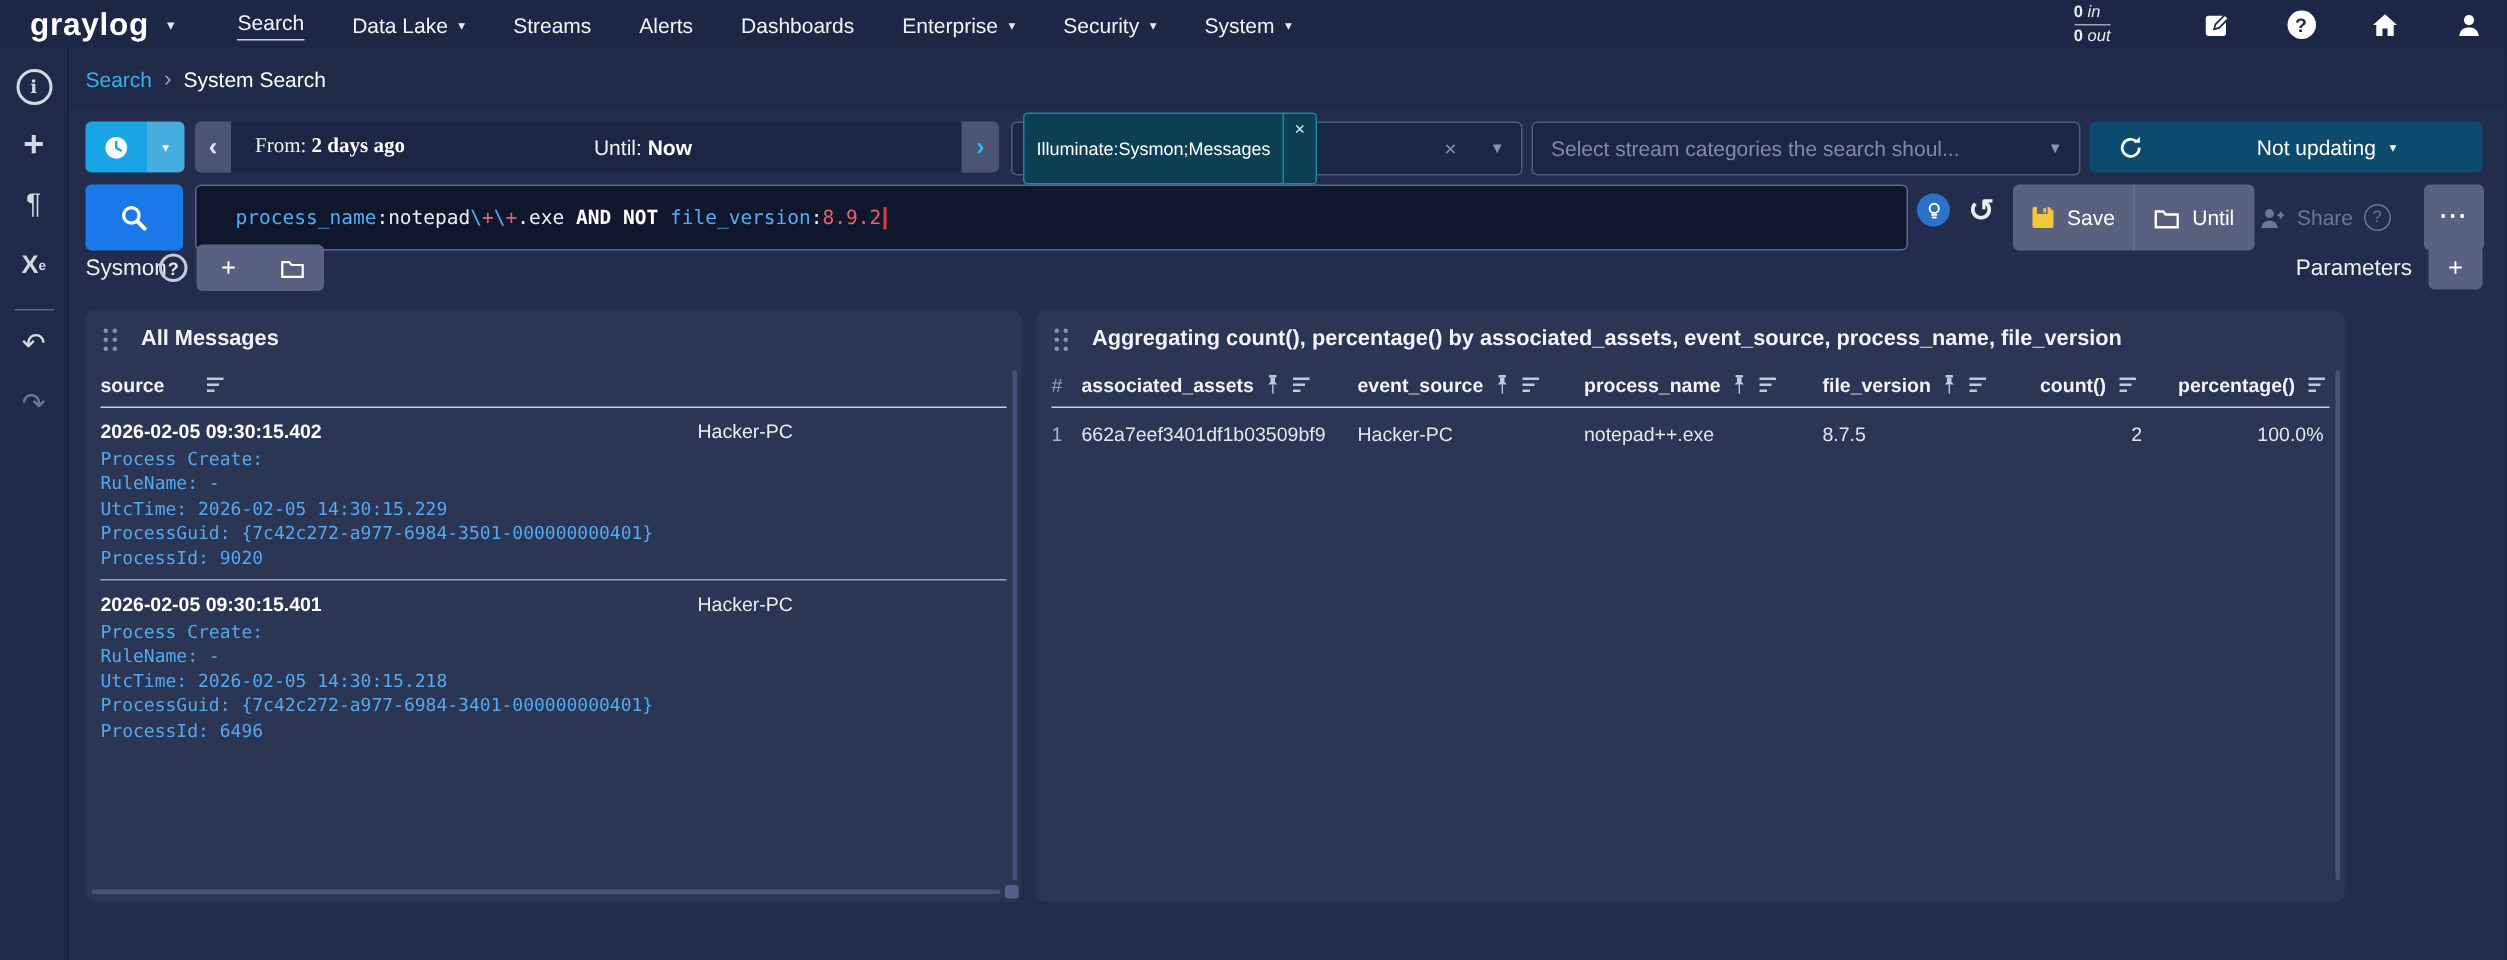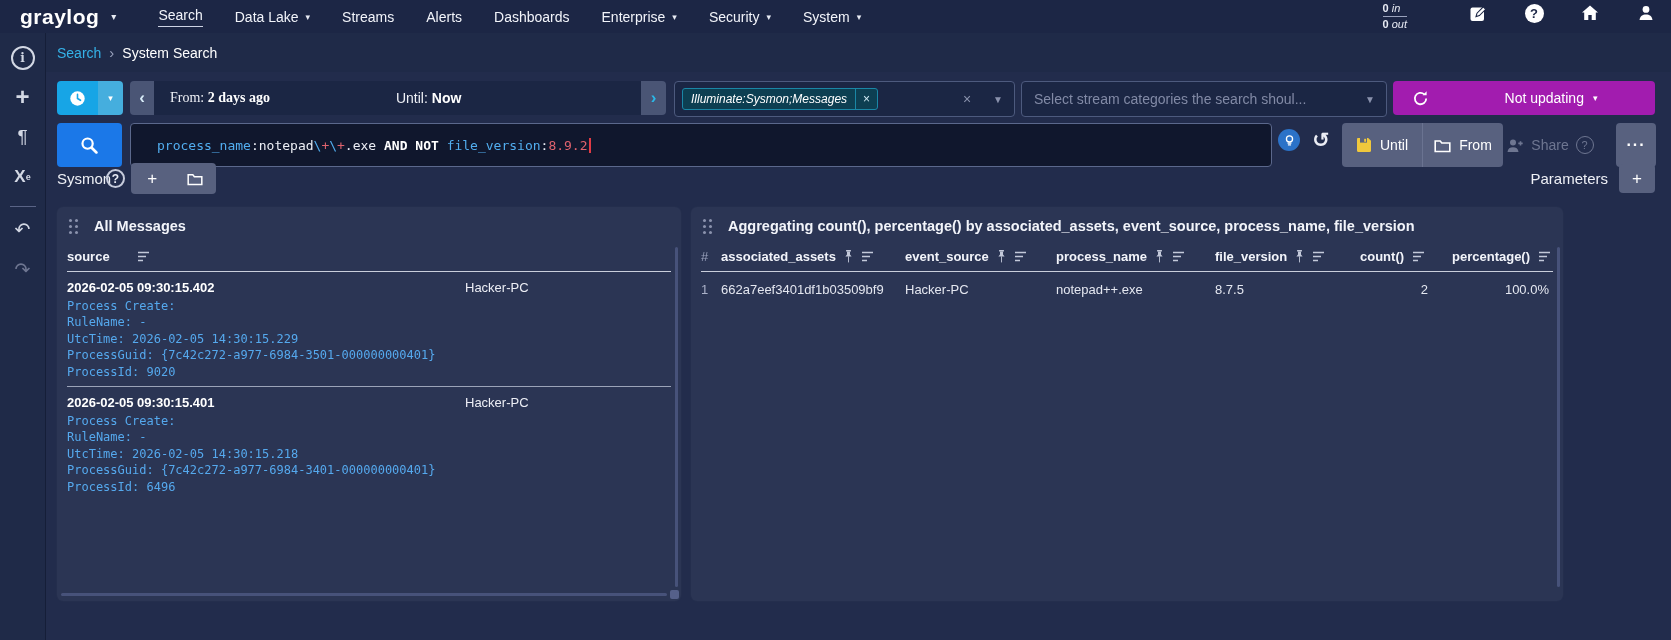--- a/index.html
+++ b/index.html
@@ -10,21 +10,21 @@
 
   
   .navbar{position:absolute;top:0;left:0;right:0;height:33px;background:#1c2645;
           display:flex;align-items:center;z-index:5;}
   .brand{font-size:21px;font-weight:bold;margin-left:20px;letter-spacing:.5px;}
   .brand-caret{font-size:10px;margin-left:12px;color:#e8ebf4;cursor:pointer;}
   .nav-items{display:flex;align-items:center;margin-left:26px;gap:0;}
   .nav-item{font-size:14px;color:#f2f4fa;padding:7px 16px;cursor:pointer;display:flex;align-items:center;gap:7px;}
   .nav-item .caret{font-size:9px;color:#e8ebf4;}
   .nav-item.active .lbl{border-bottom:1px solid #cdd3e4;padding-bottom:3px;}
-  .nav-right{margin-left:auto;display:flex;align-items:flex-start;gap:34px;margin-right:14px;}
+  .nav-right{margin-left:auto;display:flex;align-items:center;gap:34px;margin-right:14px;}
   .thru{font-size:11px;line-height:13px;color:#e8ebf4;font-style:italic;margin-right:26px;}
   .thru b{font-style:normal;font-weight:bold;}
   .thru .t-in{border-bottom:1px solid #9aa2bd;padding:0 4px 1px 0;}
   .thru .t-out{padding-top:1px;}
   .nav-ic{width:22px;height:22px;display:flex;align-items:center;justify-content:center;cursor:pointer;}
   .help-circle{width:19px;height:19px;border-radius:50%;background:#fff;color:#1c2645;
                font-size:13px;font-weight:bold;display:flex;align-items:center;justify-content:center;}
 
   
   .sidebar{position:absolute;top:33px;left:0;bottom:0;width:45px;background:#1f2a48;
@@ -61,27 +61,27 @@
   .range-strip{left:154px;width:487px;background:#1b2644;display:flex;align-items:center;
                font-size:14px;cursor:pointer;}
   .range-strip .fr{margin-left:16px;color:#eef0f6;font-family:Liberation Serif, serif;}
   .range-strip .un{margin-left:126px;color:#eef0f6;}
   .range-strip b{font-weight:bold;color:#fff;}
   .select{background:#1b2644;border:1px solid #4d5a7e;border-radius:4px;display:flex;
           align-items:center;cursor:pointer;}
   .stream-select{left:674px;width:339px;}
   .chip{margin-left:7px;background:#0d3f52;border:1px solid #1a87a6;border-radius:3px;
         display:flex;align-items:stretch;font-size:12px;overflow:hidden;}
-  .chip .txt{padding:3px 8px;font-style:italic;}
+  .chip .txt{padding:16px 8px;}
   .chip .x{padding:3px 7px;border-left:1px solid #1a87a6;color:#cfe8f2;cursor:pointer;}
   .sel-clear{margin-left:auto;color:#8a92ad;font-size:14px;cursor:pointer;}
   .sel-caret{margin:0 11px 0 22px;color:#8a92ad;font-size:10px;}
   .cat-select{left:1021px;width:364px;}
   .cat-select .ph{margin-left:12px;color:#828aa6;font-size:14px;white-space:nowrap;overflow:hidden;}
-  .refresh-group{left:1393px;width:262px;background:#a21caf;border-radius:4px;display:flex;align-items:stretch;}
+  .refresh-group{left:1393px;width:262px;background:#0c4a6e;border-radius:4px;display:flex;align-items:stretch;}
   .refresh-ic{width:54px;display:flex;align-items:center;justify-content:center;cursor:pointer;}
   .refresh-lbl{flex:1;display:flex;align-items:center;justify-content:center;gap:9px;
                font-size:14px;cursor:pointer;}
   .refresh-lbl .caret{font-size:9px;}
 
   
   .qb{top:123px;height:44px;}
   .search-btn{left:57px;width:65px;background:#1b78e8;border-radius:4px;
               display:flex;align-items:center;justify-content:center;cursor:pointer;}
   .query-input{left:130px;width:1142px;background:#10172d;border:1px solid #5b688c;border-radius:4px;
@@ -319,27 +319,27 @@
       </svg>
   </div>
   <div class="abs hist-btn">↺</div>
   <div class="abs qb saveload">
     <div class="sl-btn save">
       <svg width="16" height="16" viewBox="0 0 16 16">
           <path d="M1 2.2C1 1.5 1.5 1 2.2 1h10L15 3.8v10c0 .7-.5 1.2-1.2 1.2H2.2C1.5 15 1 14.5 1 13.8z" fill="#f0c83c"></path>
           <rect x="4" y="1" width="7" height="4.6" fill="#58617f"></rect>
           <rect x="8.2" y="1.8" width="1.9" height="3" fill="#f0c83c"></rect>
         </svg>
-      <span>Until</span>
+      <span>Save</span>
     </div>
     <div class="sl-btn">
       <svg width="17" height="15" viewBox="0 0 17 15">
           <path d="M1.2 3h5l1.6 2h8v8.5H1.2z" fill="none" stroke="#fff" stroke-width="1.6"></path>
         </svg>
-      <span>From</span>
+      <span>Until</span>
     </div>
   </div>
   <div class="abs qb share">
     <svg width="18" height="15" viewBox="0 0 18 15">
         <circle cx="7" cy="4.4" r="3" fill="#6e7691"></circle>
         <path d="M1.5 14c.4-3.4 2.5-4.8 5.5-4.8s5.1 1.4 5.5 4.8z" fill="#6e7691"></path>
         <path d="M14.5 3.2v4.4M12.3 5.4h4.4" stroke="#6e7691" stroke-width="1.6"></path>
       </svg>
     <span>Share</span>
     <span class="q">?</span>

